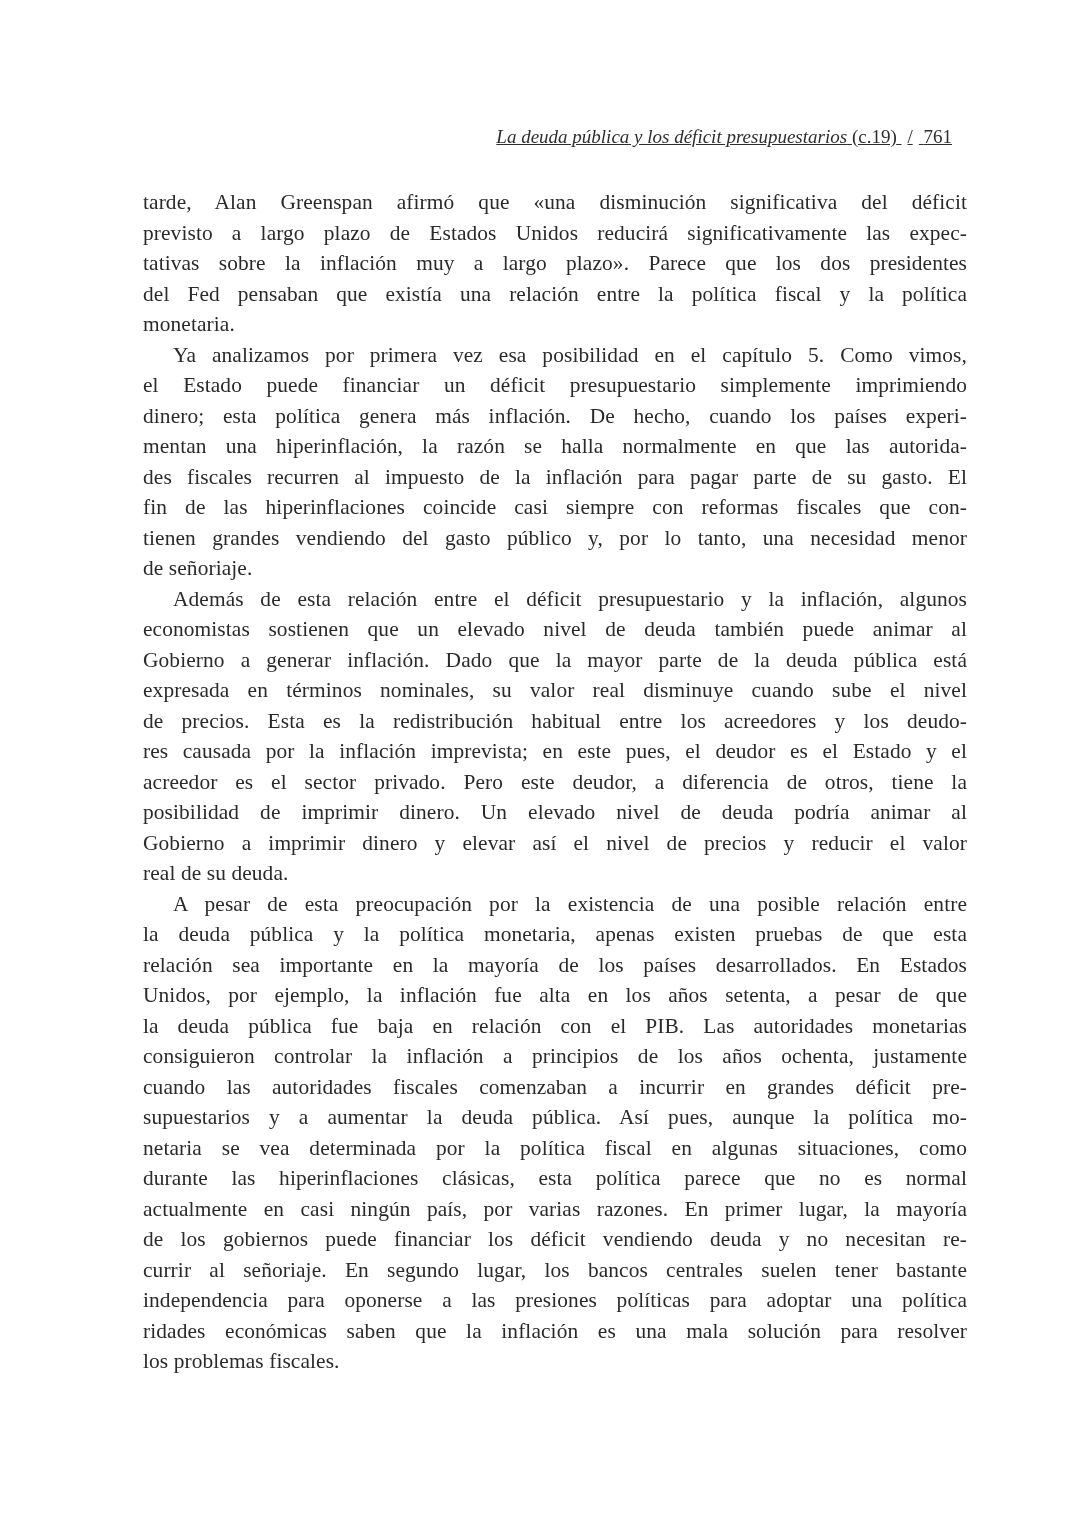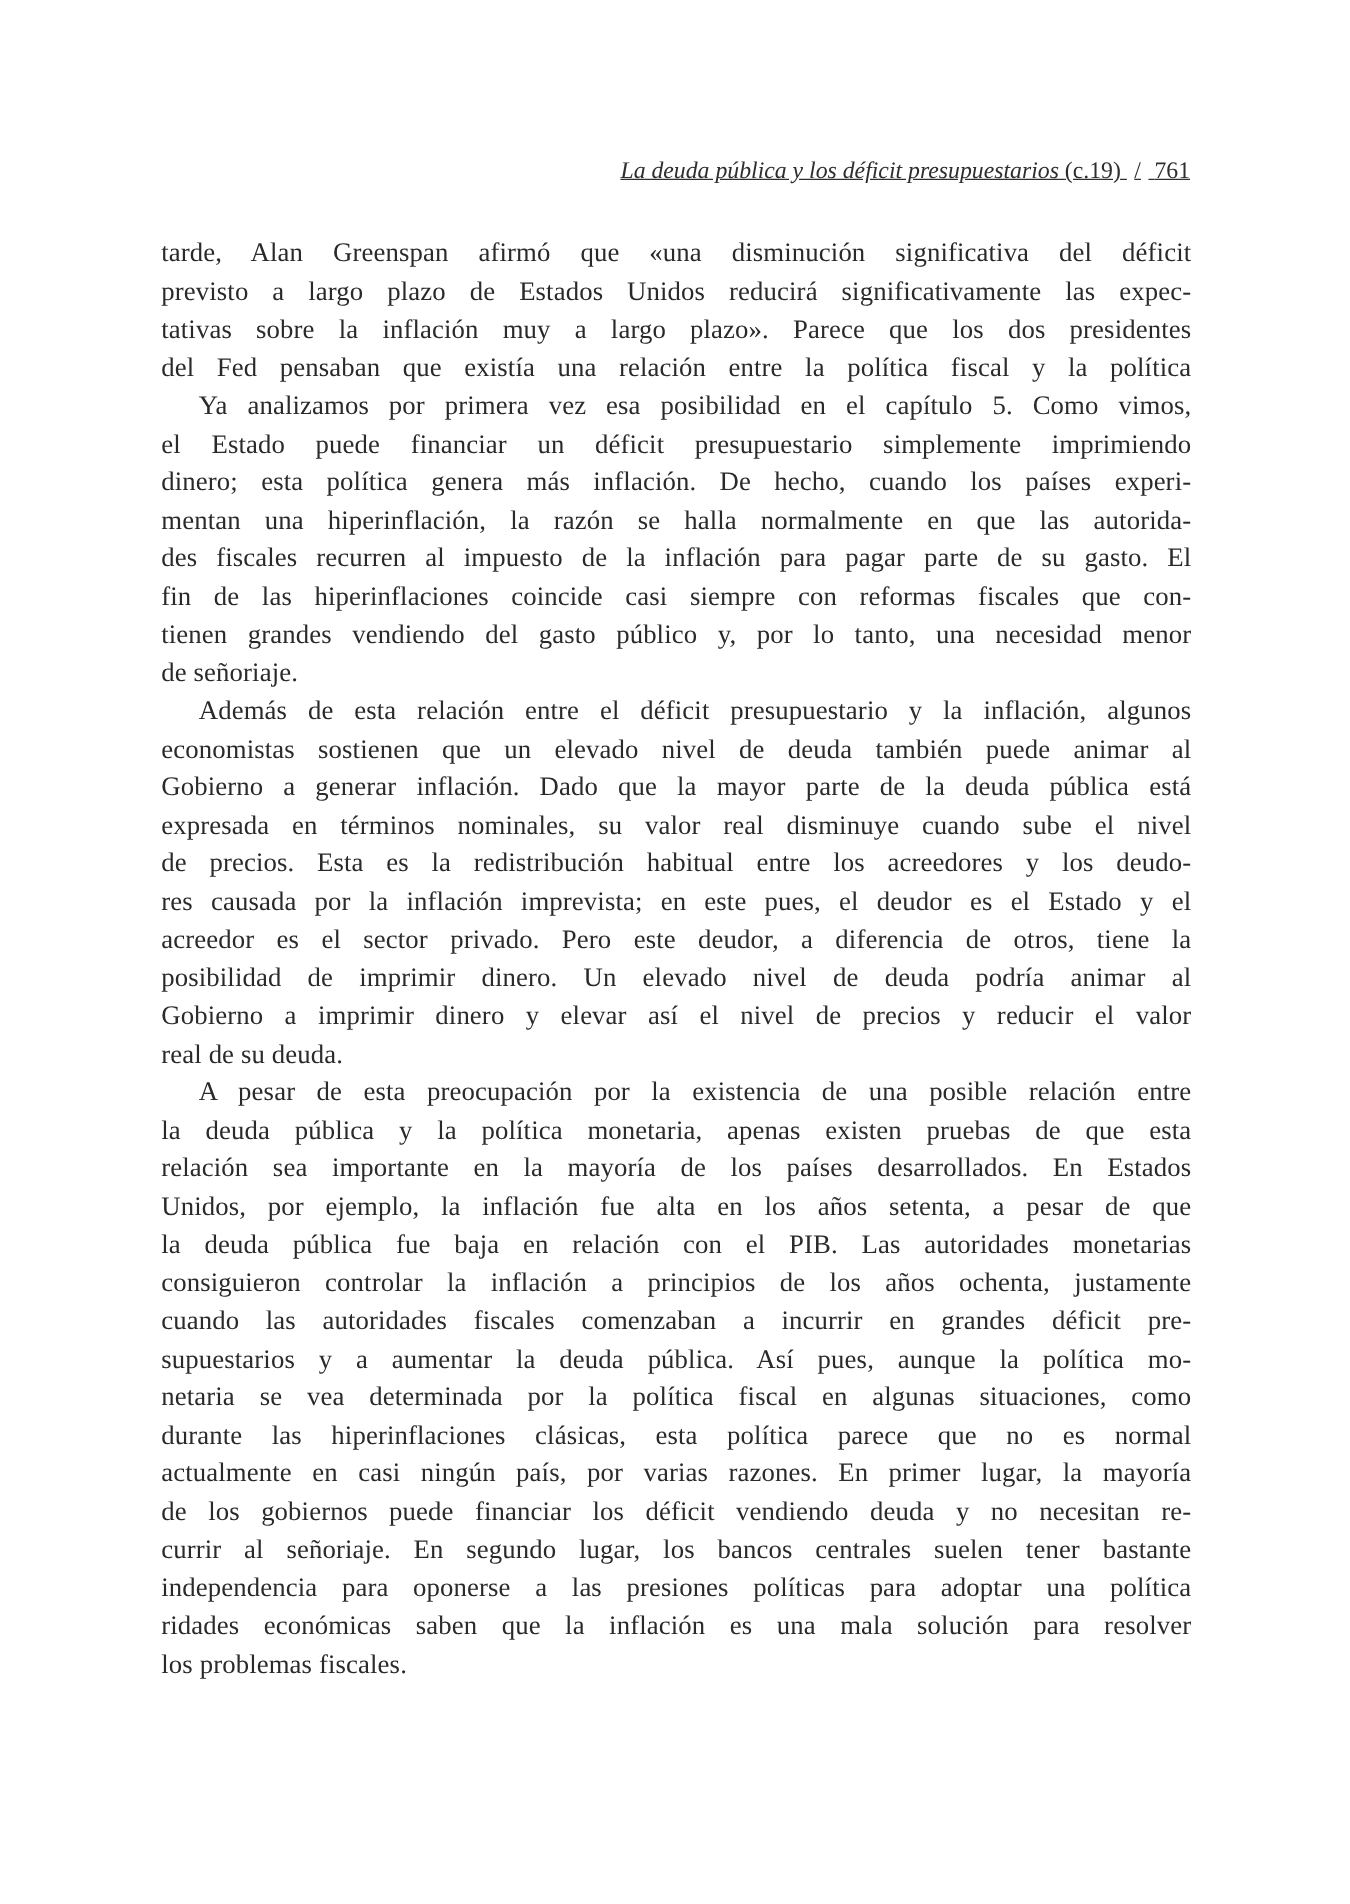--- a/index.html
+++ b/index.html
@@ -22,21 +22,21 @@
       font-size: 19px;
       line-height: 26px;
       color: #2e2e2e;
       white-space: nowrap;
       text-decoration: underline;
     }
     .running-head .rh-title { font-style: italic; }
     .running-head .rh-sep { padding: 0 6px; }
     .body-text {
       position: absolute;
-      left: 129px;
+      left: 143px;
       top: 187px;
       width: 824px;
       font-size: 21.4px;
       line-height: 30.5px;
       letter-spacing: 0.1px;
     }
     .line {
       display: block;
       height: 30.5px;
       white-space: nowrap;
@@ -60,20 +60,21 @@
   <span>761</span>
 </div>
 
 <div class="body-text">
 
   <div>
     <span class="line">tarde, Alan Greenspan afirmó que «una disminución significativa del déficit</span>
     <span class="line">previsto a largo plazo de Estados Unidos reducirá significativamente las expec-</span>
     <span class="line">tativas sobre la inflación muy a largo plazo». Parece que los dos presidentes</span>
     <span class="line">del Fed pensaban que existía una relación entre la política fiscal y la política</span>
+    <span class="line last">monetaria.</span>
   </div>
 
   <div>
     <span class="line indent">Ya analizamos por primera vez esa posibilidad en el capítulo 5. Como vimos,</span>
     <span class="line">el Estado puede financiar un déficit presupuestario simplemente imprimiendo</span>
     <span class="line">dinero; esta política genera más inflación. De hecho, cuando los países experi-</span>
     <span class="line">mentan una hiperinflación, la razón se halla normalmente en que las autorida-</span>
     <span class="line">des fiscales recurren al impuesto de la inflación para pagar parte de su gasto. El</span>
     <span class="line">fin de las hiperinflaciones coincide casi siempre con reformas fiscales que con-</span>
     <span class="line">tienen grandes vendiendo del gasto público y, por lo tanto, una necesidad menor</span>

